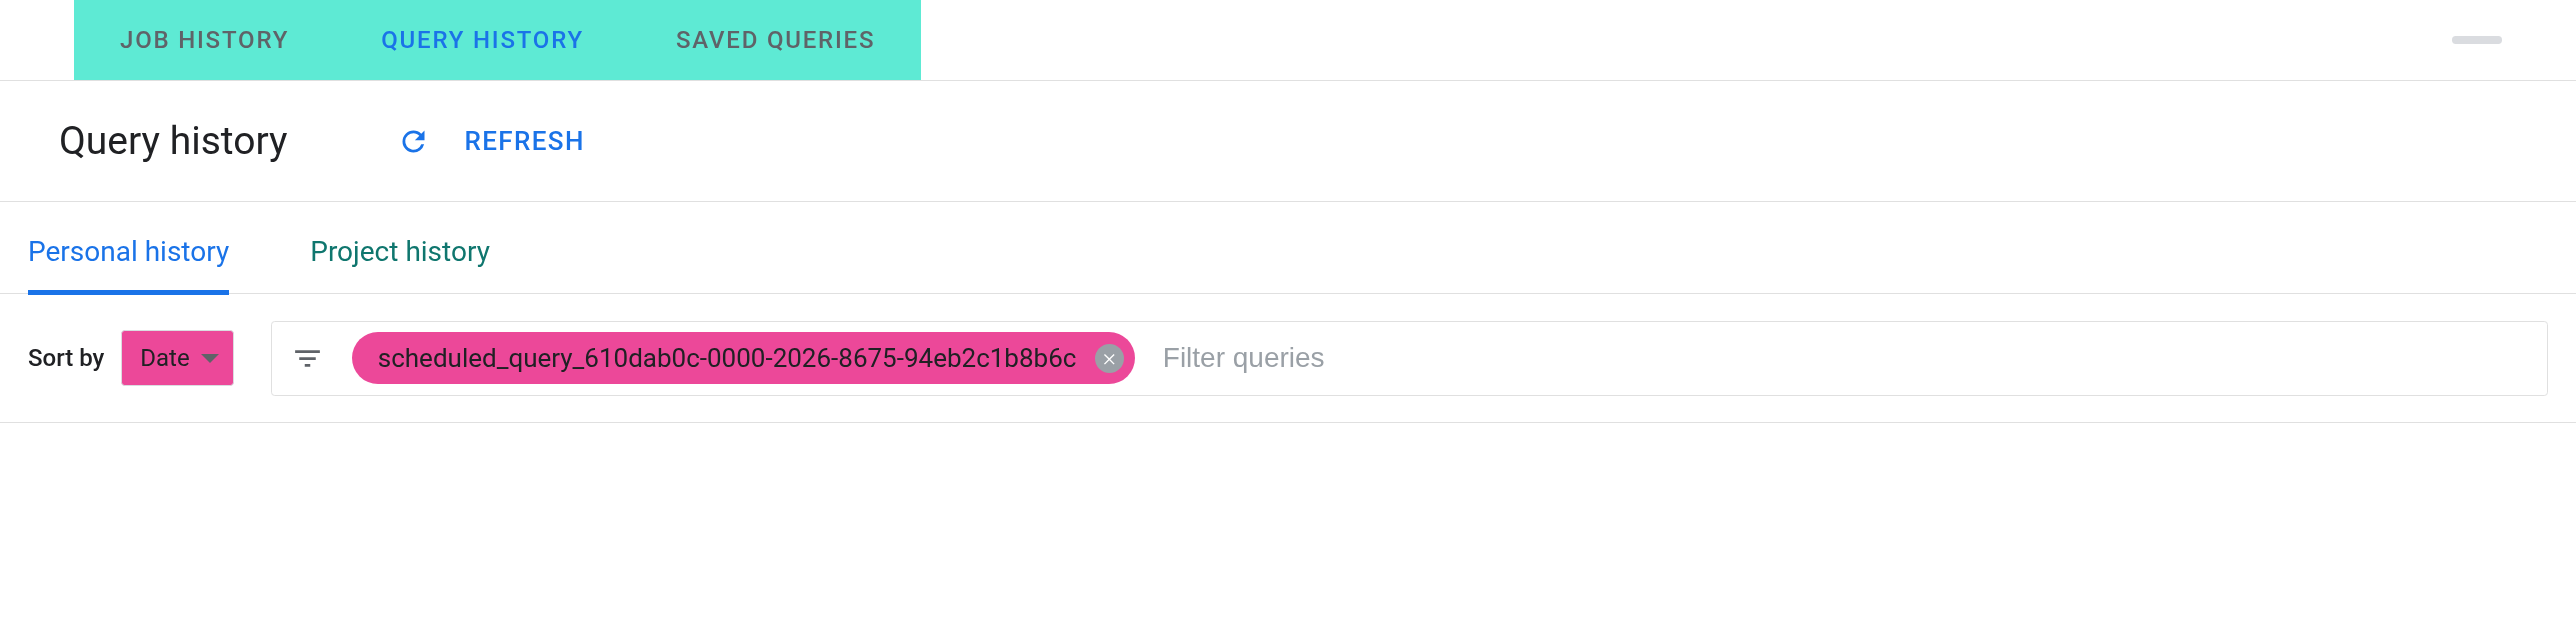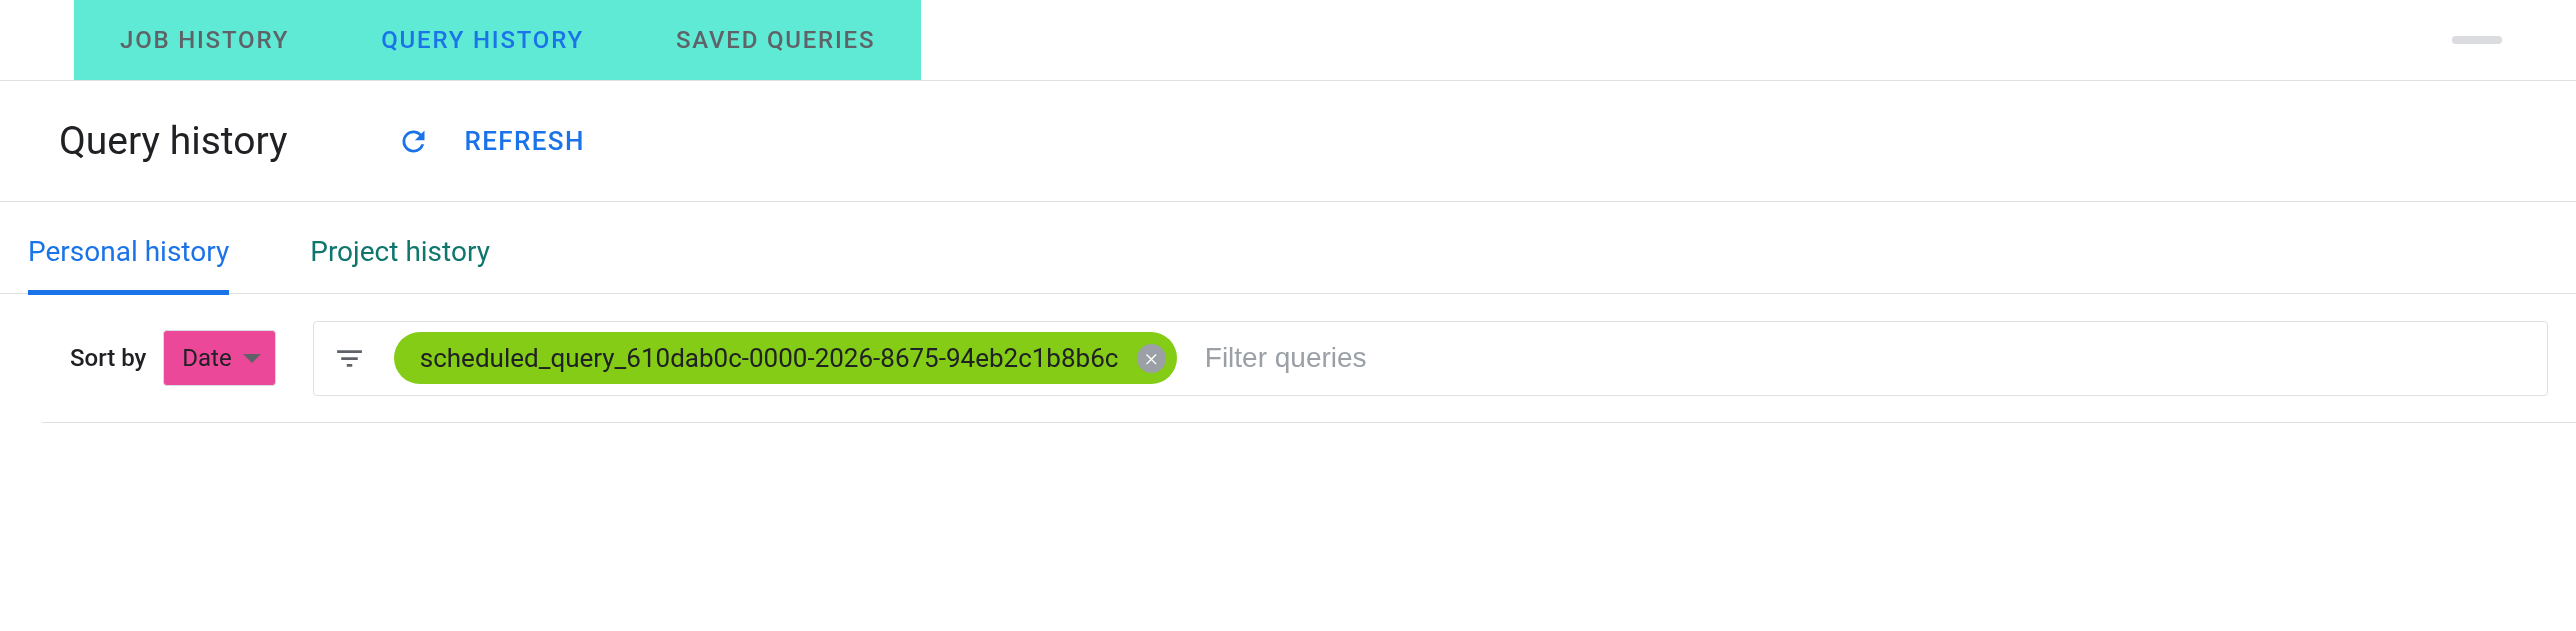--- a/index.html
+++ b/index.html
@@ -93,21 +93,20 @@
       color: #1a73e8;
       border-bottom-color: #1a73e8;
     }
     .filter-row {
       display: flex;
       align-items: center;
       height: 129px;
       padding: 0 28px;
       border-bottom: 1.8px solid #e0e0e0;
       gap: 37px;
-      margin-left: 42px;
     }
     .sort-group {
       display: flex;
       align-items: center;
       gap: 16.6px;
     }
     .sort-label {
       font-size: 24px;
       font-weight: 500;
       color: #202124;
@@ -144,21 +143,21 @@
     }
     .filter-icon {
       width: 33px;
       height: 33px;
       flex-shrink: 0;
     }
     .chip {
       display: flex;
       align-items: center;
       gap: 18.4px;
-      background: #84cc16;
+      background: #ec4899;
       border-radius: 29px;
       padding: 11px 11px 11px 26px;
       font-size: 26px;
       color: #202124;
       flex-shrink: 0;
       text-align: center;
     }
     .chip-close {
       width: 29px;
       height: 29px;

